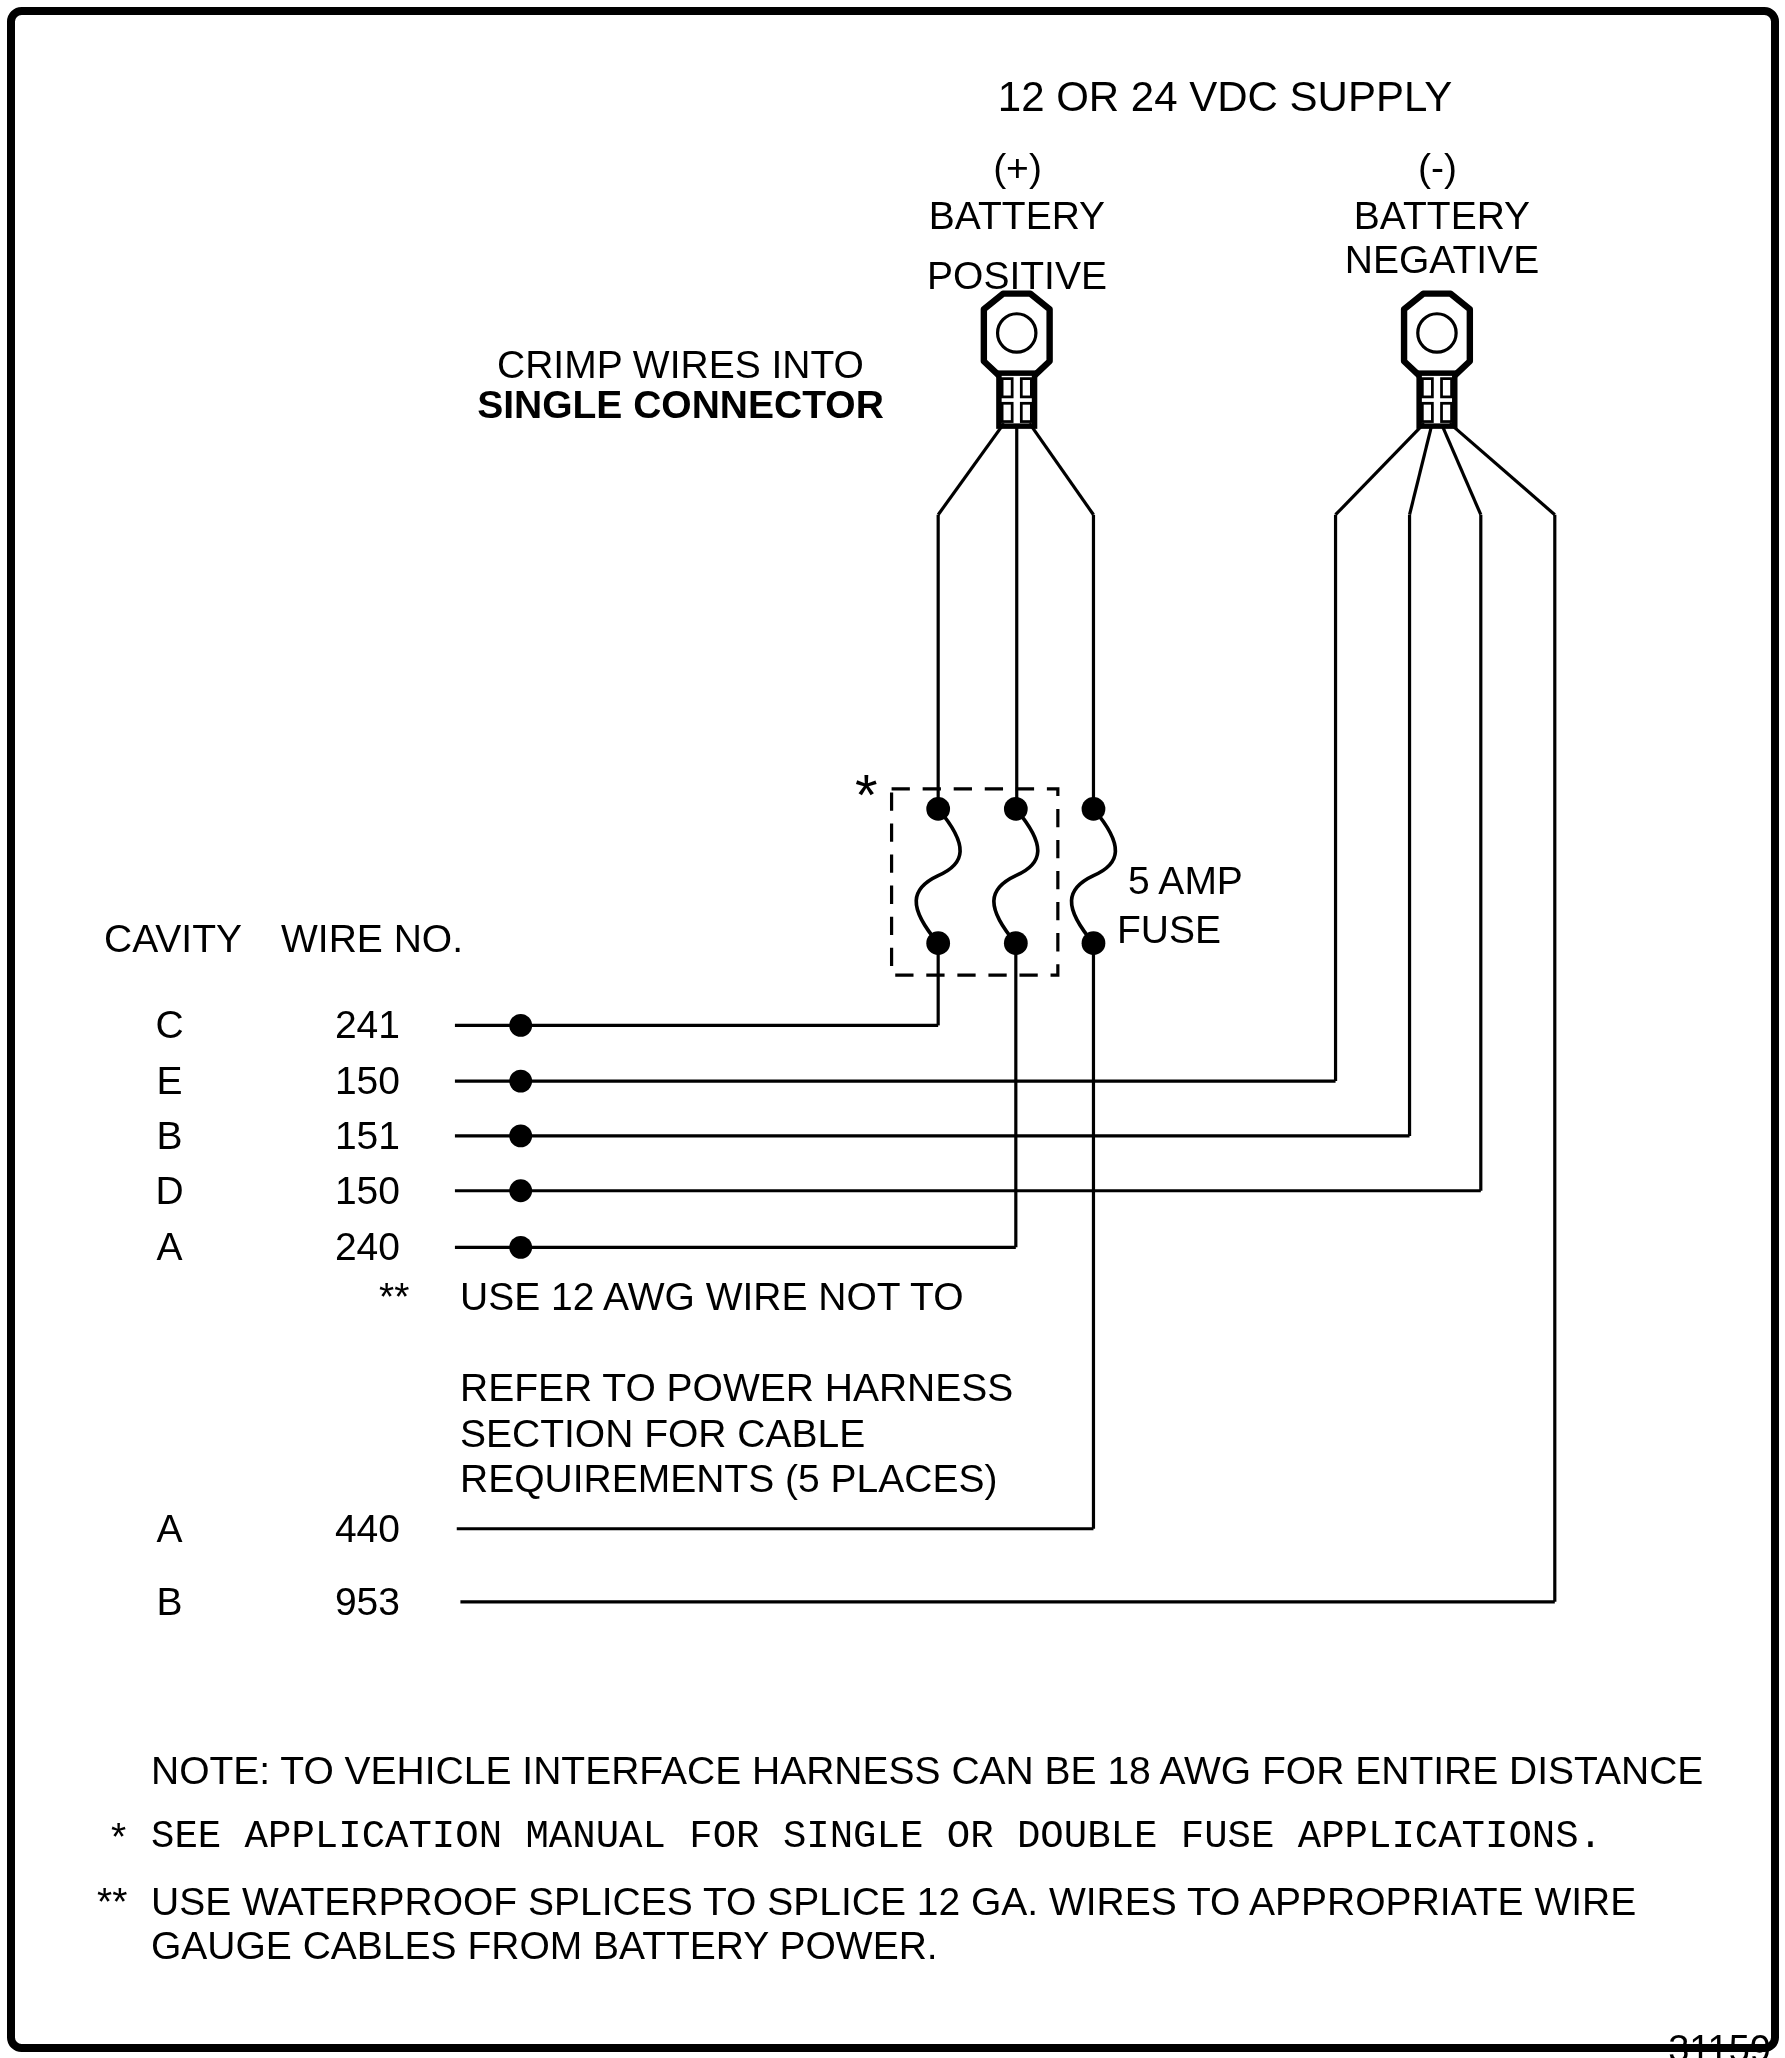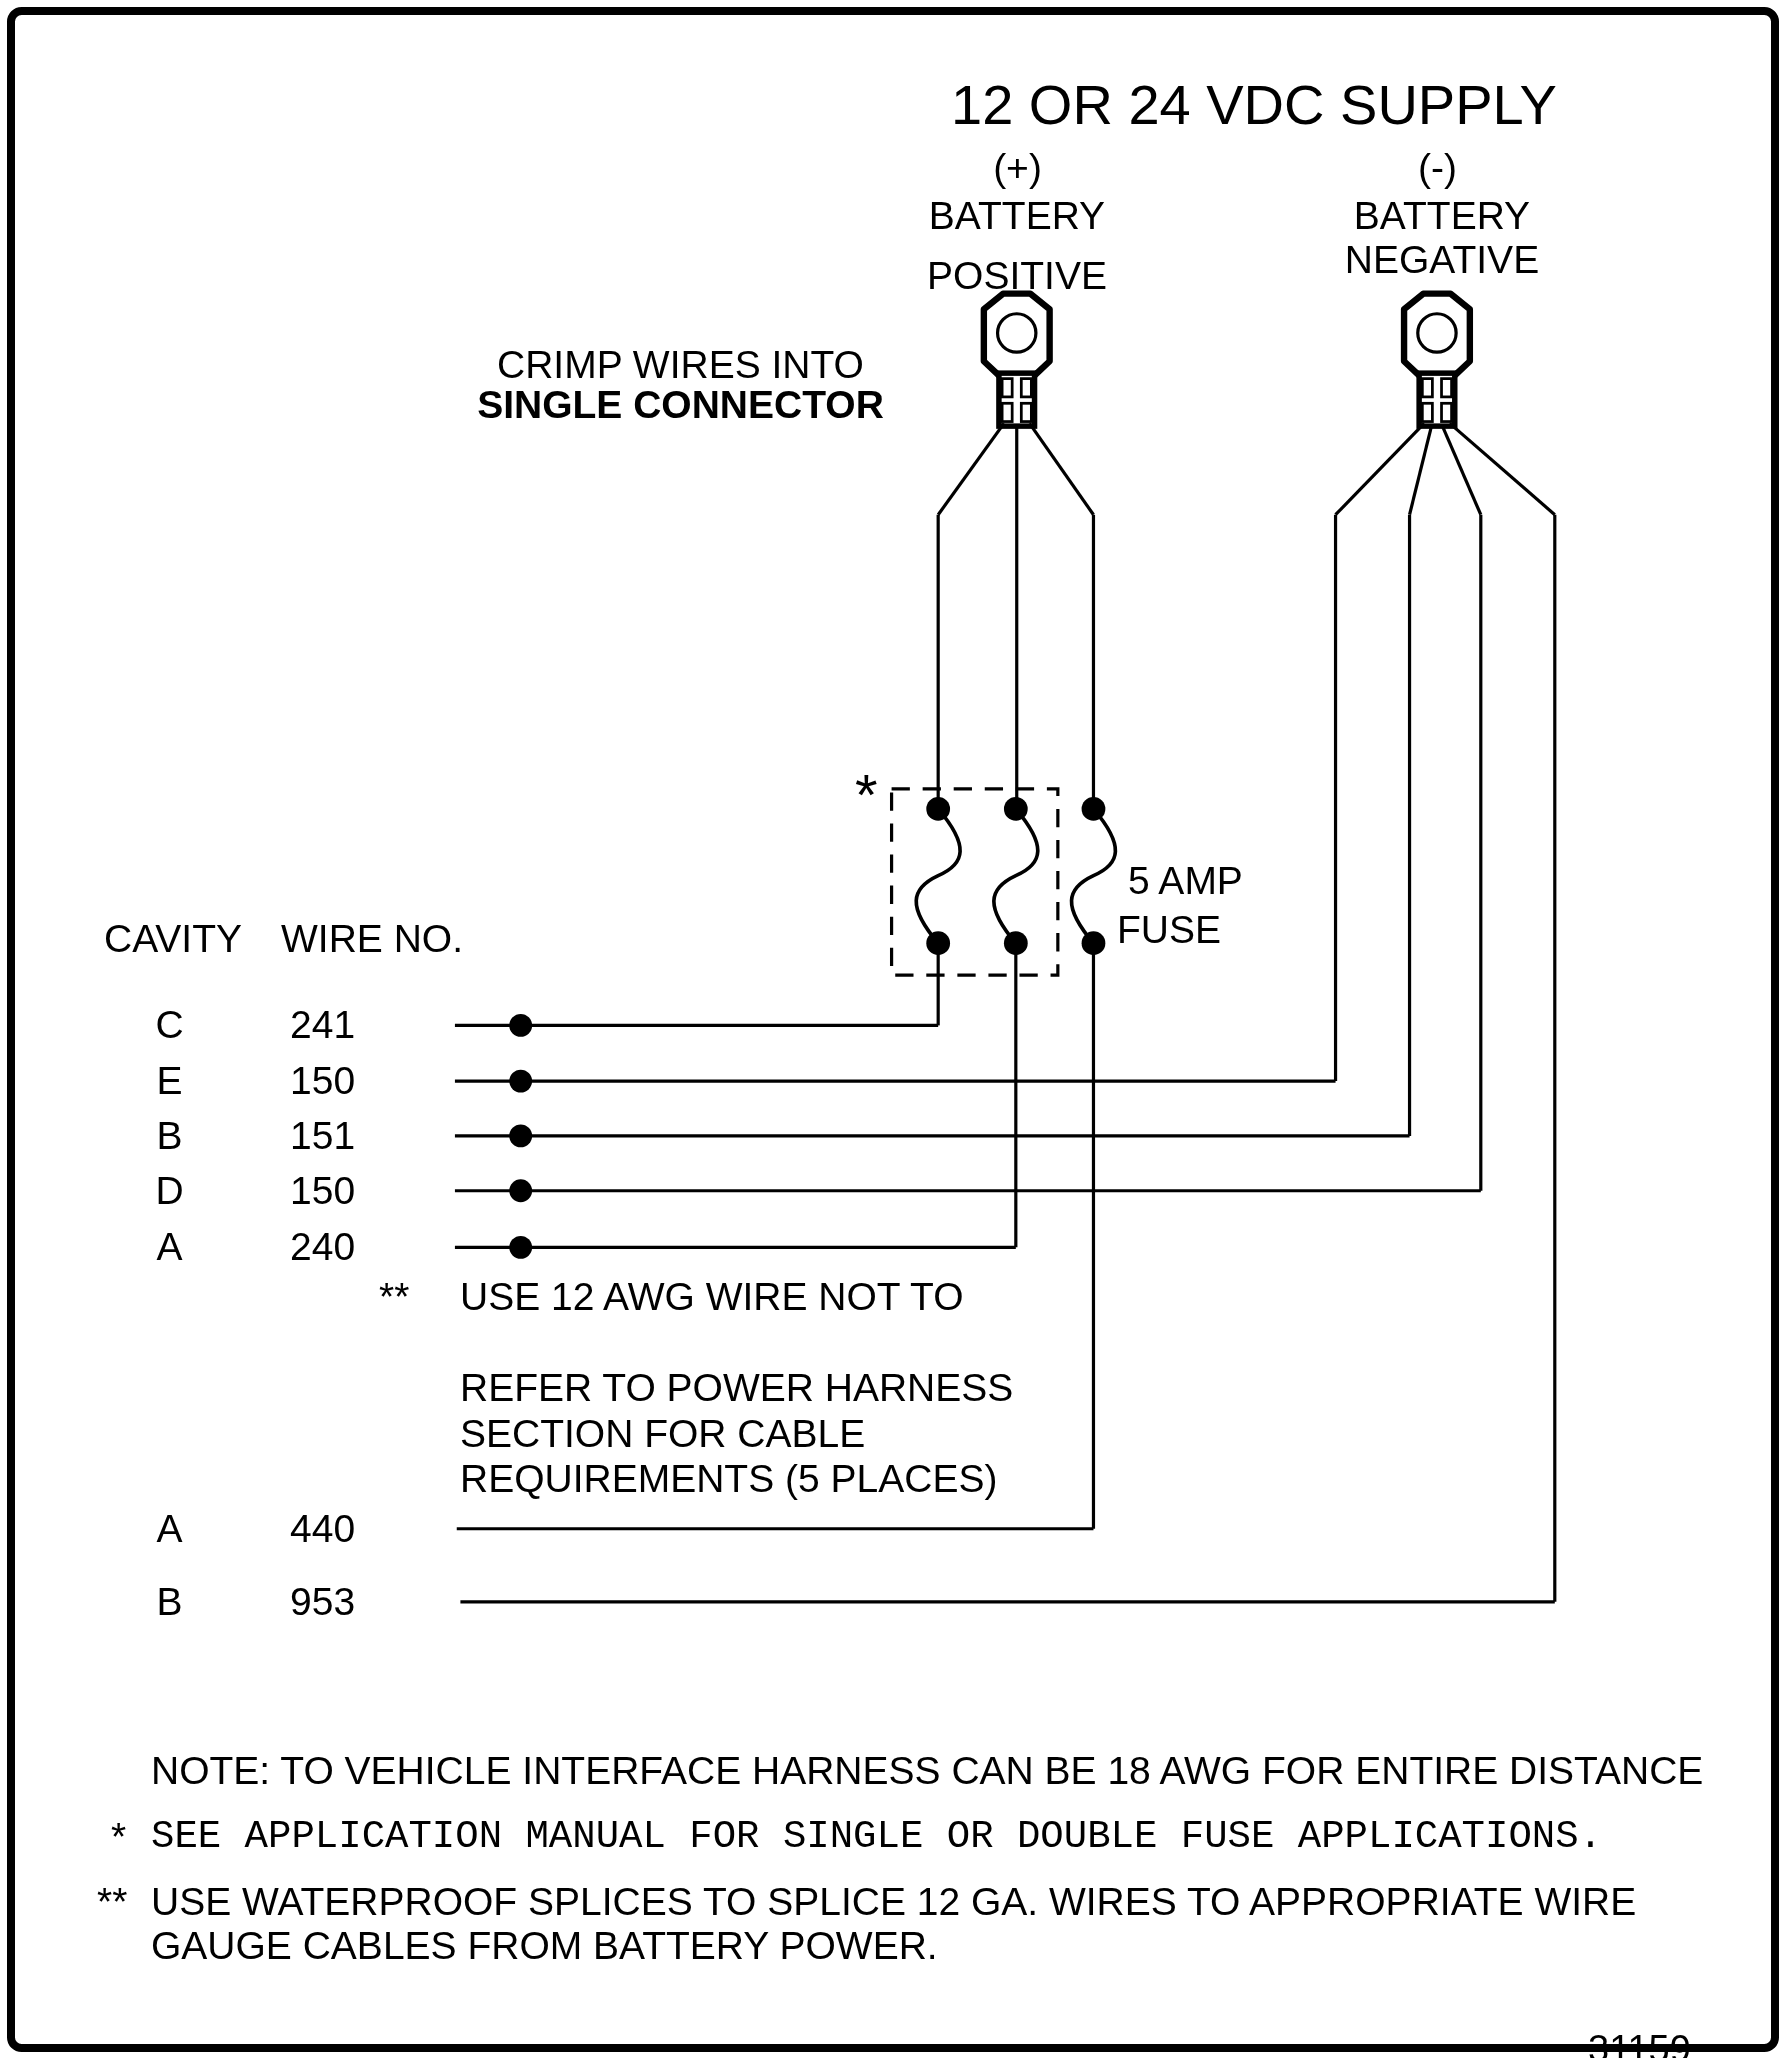--- a/index.html
+++ b/index.html
@@ -21,22 +21,22 @@
   }
   #diagram-svg { position: absolute; left: 0; top: 0; }
   .lbl {
     position: absolute;
     font-size: 39px;
     line-height: 1.15;
     white-space: nowrap;
     color: #000000;
   }
   .center { text-align: center; }
-  .right  { }
-  .title  { font-size: 56px; }
+  .right  { text-align: right; }
+  .title  { font-size: 42px; }
   .fig    { font-size: 38px; }
   .star-big { font-size: 58px; line-height: 1; }
 </style>
 </head>
 <body>
 
 <div id="page">
   <div id="frame"></div>
 
   <svg id="diagram-svg" width="1785" height="2059" viewBox="0 0 1954 2253">

